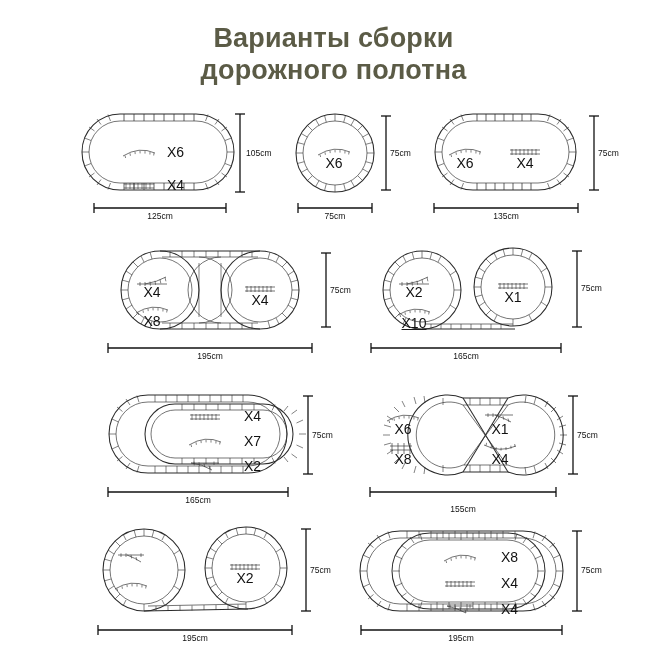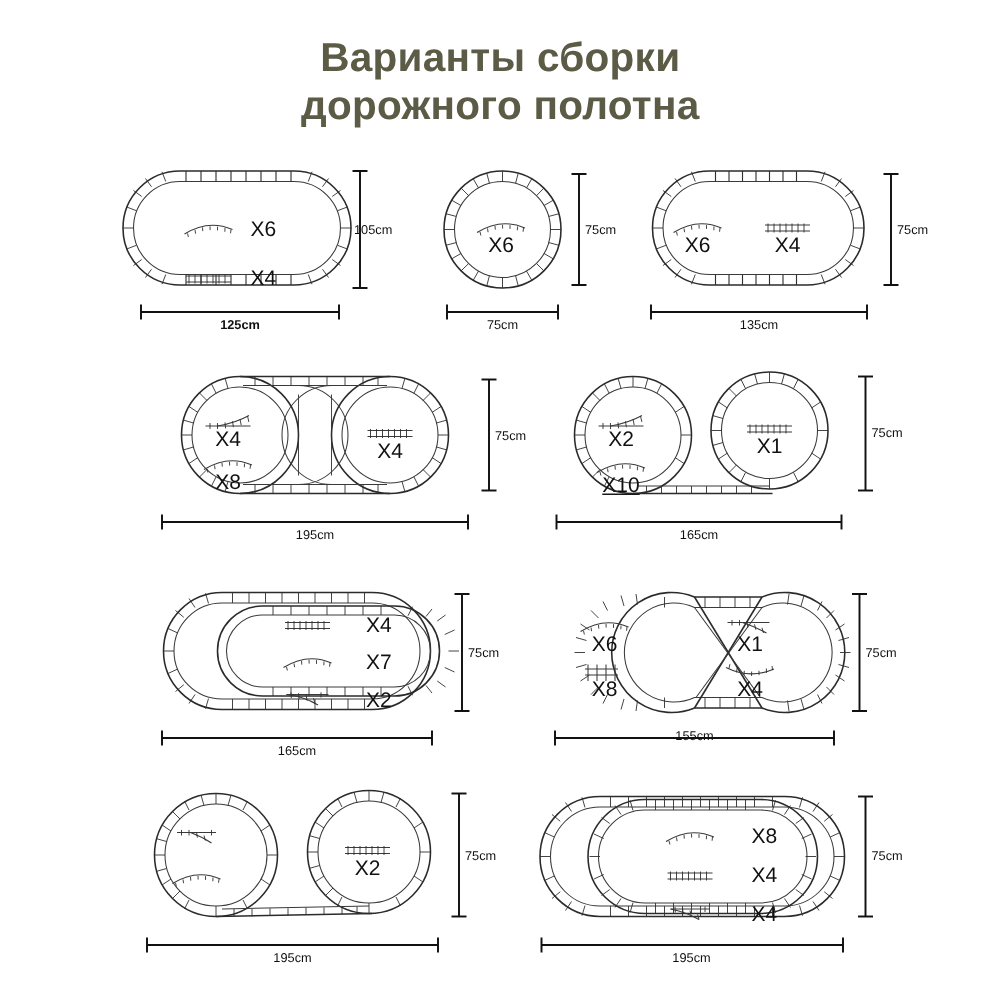--- a/index.html
+++ b/index.html
@@ -155,22 +155,22 @@
     </div>
 
     <svg class="svgwrap" width="180" height="115" viewBox="0 0 180 115" style="pointer-events:none;">
       <line class="dimline" x1="16" y1="100" x2="148" y2="100"></line>
       <line class="dimcap" x1="16" y1="95" x2="16" y2="105"></line>
       <line class="dimcap" x1="148" y1="95" x2="148" y2="105"></line>
       <line class="dimline" x1="162" y1="6" x2="162" y2="84"></line>
       <line class="dimcap" x1="157" y1="6" x2="167" y2="6"></line>
       <line class="dimcap" x1="157" y1="84" x2="167" y2="84"></line>
     </svg>
-    <div class="dimtext h" style="left:82px;top:103px;font-weight:bold;">125cm</div>
-    <div class="dimtext v" style="left:158px;top:40px;text-align:center;">105cm</div>
+    <div class="dimtext h" style="left:82px;top:103px;">125cm</div>
+    <div class="dimtext v" style="left:168px;top:40px;text-align:center;">105cm</div>
   </div>
 
   <div class="cell" style="left:290px;top:108px;width:120px;height:115px;">
     <svg class="svgwrap" width="90" height="100" viewBox="0 0 90 100">
       <circle class="trk" cx="45" cy="45" r="39"></circle>
       <circle class="trk-in" cx="45" cy="45" r="32"></circle>
       <g class="tie-l">
         <line x1="45" y1="6" x2="45" y2="13"></line>
           <line x1="64.5" y1="11.2" x2="61" y2="17.3"></line>
         <line x1="78.8" y1="25.5" x2="72.7" y2="29"></line>
@@ -816,21 +816,21 @@
     </div>
 
     <svg class="svgwrap" width="250" height="115" viewBox="0 0 250 115" style="pointer-events:none;">
       <line class="dimline" x1="12" y1="102" x2="198" y2="102"></line>
       <line class="dimcap" x1="12" y1="97" x2="12" y2="107"></line>
       <line class="dimcap" x1="198" y1="97" x2="198" y2="107"></line>
       <line class="dimline" x1="215" y1="6" x2="215" y2="84"></line>
       <line class="dimcap" x1="210" y1="6" x2="220" y2="6"></line>
       <line class="dimcap" x1="210" y1="84" x2="220" y2="84"></line>
     </svg>
-    <div class="dimtext h" style="left:105px;top:95px;">155cm</div>
+    <div class="dimtext h" style="left:105px;top:114px;">155cm</div>
     <div class="dimtext v" style="left:219px;top:40px;">75cm</div>
   </div>
 
   <div class="cell" style="left:88px;top:525px;width:245px;height:120px;">
     <svg class="svgwrap" width="215" height="100" viewBox="0 0 215 100">
       <circle class="trk" cx="56" cy="45" r="41"></circle>
       <circle class="trk-in" cx="56" cy="45" r="34"></circle>
       <circle class="trk" cx="158" cy="43" r="41"></circle>
       <circle class="trk-in" cx="158" cy="43" r="34"></circle>
       <line class="trk" x1="56" y1="86" x2="160" y2="84"></line>

